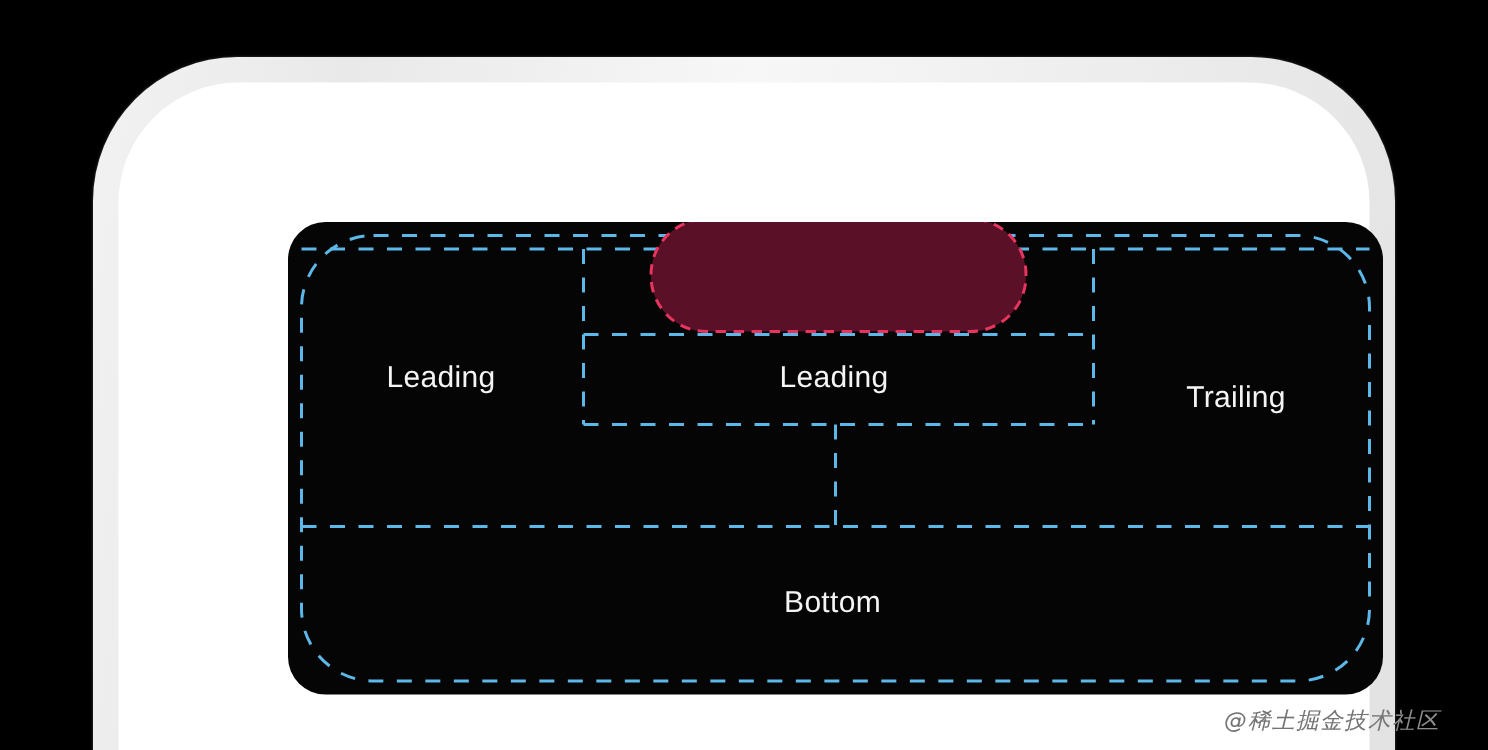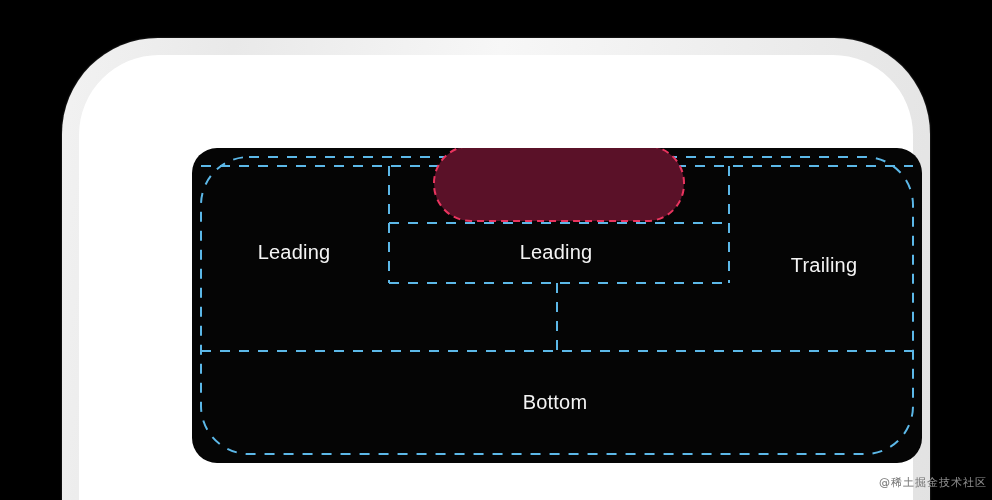--- a/index.html
+++ b/index.html
@@ -51,26 +51,27 @@
     pointer-events:none;
   }
   #label-leading { left:102px; top:104px; }
   #label-center  { left:364px; top:104px; }
   #label-trailing{ left:632px; top:117px; }
   #label-bottom  { left:363px; top:254px; }
 
   
   #watermark{
     position:absolute;
-    right:5px; bottom:10px;
-    font-size:11px;
+    right:32px; bottom:10px;
+    font-size:15px;
     color:rgba(255,255,255,.55);
     mix-blend-mode:difference;
     letter-spacing:1px;
     font-family:"DejaVu Sans","Liberation Sans",sans-serif;
+    font-style:italic;
   }
 </style>
 </head>
 <body>
 
 <div id="device-frame">
   <div id="device-bezel"></div>
 
   <div id="phone-screen">
 

